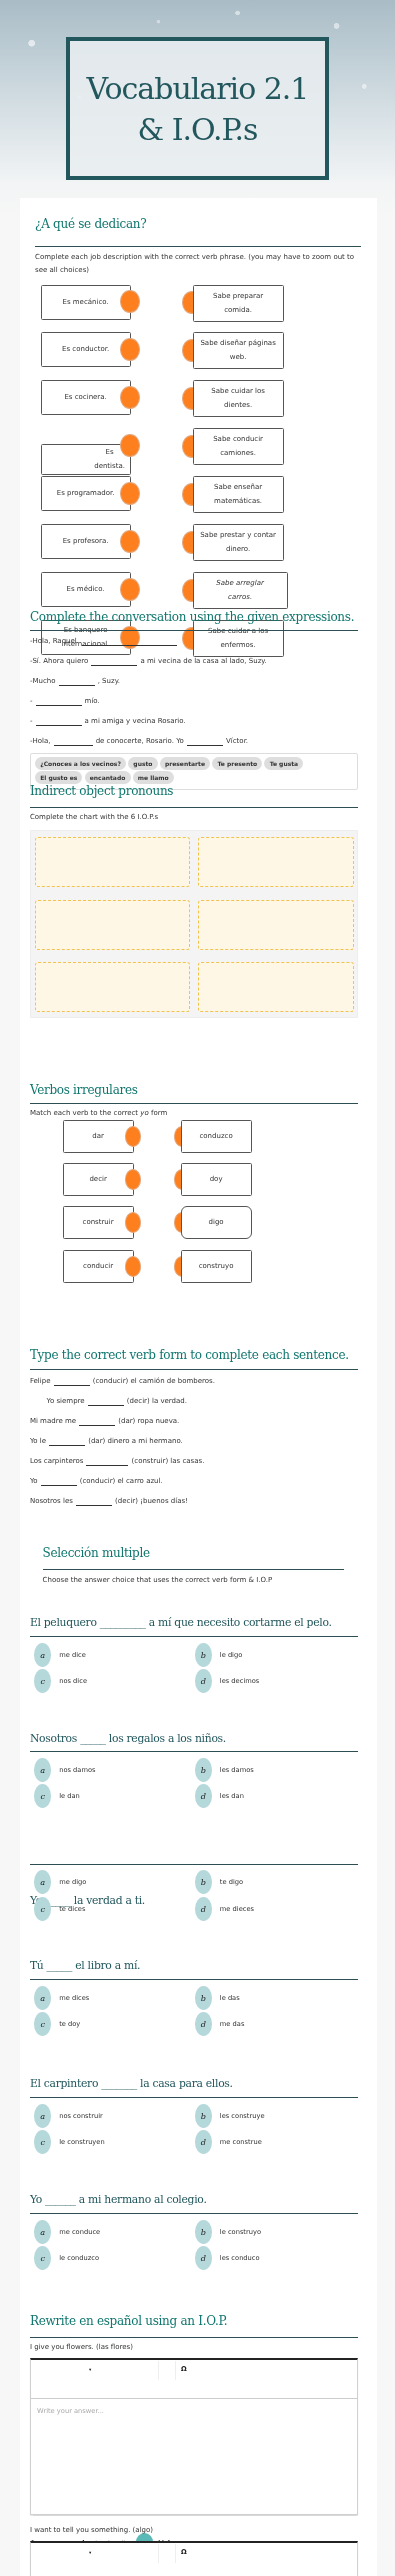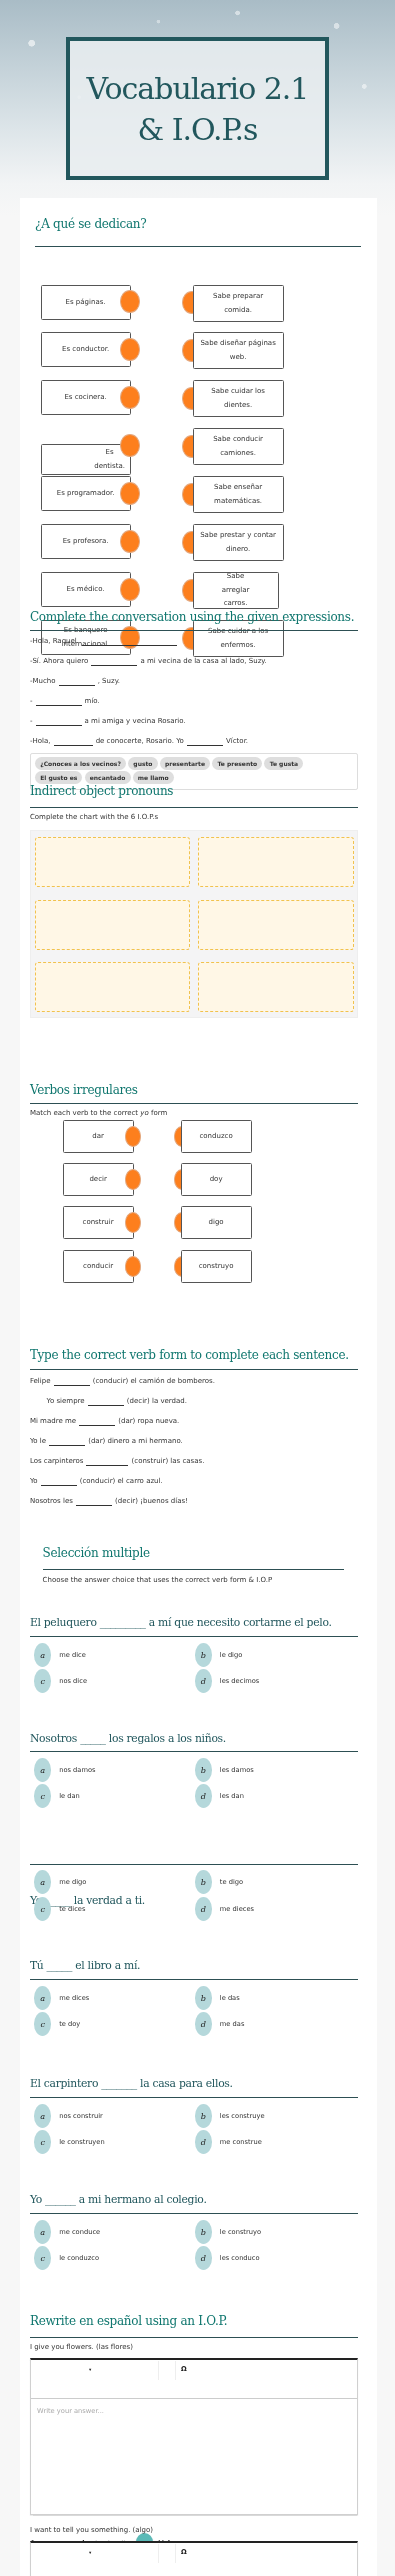--- a/index.html
+++ b/index.html
@@ -99,22 +99,23 @@
   <div class="title-box">
     <div class="t">Vocabulario 2.1</div>
     <div class="t">&amp; I.O.P.s</div>
   </div>
 </div>
 
 <div class="card" id="card">
 
   <h2 class="sec" style="left:15.5px; top:18.5px;">¿A qué se dedican?</h2>
   <div class="rule" style="left:15.5px; top:48px; width:326px;"></div>
+  <div class="instr" style="left:15.5px; top:53px; width:327px;">Complete each job description with the correct verb phrase. (you may have to zoom out to see all choices)</div>
   <div id="match1">
-      <div class="mbox" style="left: 21px; top: 87px; width: 90px; height: 35px;">Es páginas.</div>
+      <div class="mbox" style="left: 21px; top: 87px; width: 90px; height: 35px;">Es mecánico.</div>
       <div class="dot" style="left: 100px; top: 92px;"></div>
       <div class="dot" style="left: 162px; top: 93px;"></div>
       <div class="mbox" style="left: 173px; top: 87px; width: 91px; height: 37px; padding: 0px 5.2px;">Sabe preparar comida.</div>
       <div class="mbox" style="left: 21px; top: 134px; width: 90px; height: 35px;">Es conductor.</div>
       <div class="dot" style="left: 100px; top: 140px;"></div>
       <div class="dot" style="left: 162px; top: 141px;"></div>
       <div class="mbox" style="left: 173px; top: 134px; width: 91px; height: 37px; padding: 0px 5.2px;">Sabe diseñar páginas web.</div>
       <div class="mbox" style="left: 21px; top: 182px; width: 90px; height: 35px;">Es cocinera.</div>
       <div class="dot" style="left: 100px; top: 188px;"></div>
       <div class="dot" style="left: 162px; top: 189px;"></div>
@@ -127,21 +128,21 @@
       <div class="dot" style="left: 100px; top: 284px;"></div>
       <div class="dot" style="left: 162px; top: 285px;"></div>
       <div class="mbox" style="left: 173px; top: 278px; width: 91px; height: 37px; padding: 0px 5.2px;">Sabe enseñar matemáticas.</div>
       <div class="mbox" style="left: 21px; top: 326px; width: 90px; height: 35px;">Es profesora.</div>
       <div class="dot" style="left: 100px; top: 332px;"></div>
       <div class="dot" style="left: 162px; top: 333px;"></div>
       <div class="mbox" style="left: 173px; top: 326px; width: 91px; height: 37px; padding: 0px 5.2px;">Sabe prestar y contar dinero.</div>
       <div class="mbox" style="left: 21px; top: 374px; width: 90px; height: 35px;">Es médico.</div>
       <div class="dot" style="left: 100px; top: 380px;"></div>
       <div class="dot" style="left: 162px; top: 381px;"></div>
-      <div class="mbox" style="left: 173px; top: 374px; width: 86px; height: 37px; padding: 0px 22px;">Sabe arreglar carros.</div>
+      <div class="mbox" style="left: 173px; top: 374px; width: 95px; height: 37px; padding: 0px 22px; font-style: italic;">Sabe arreglar carros.</div>
       <div class="mbox" style="left: 21px; top: 422px; width: 90px; height: 35px;">Es banquero internacional.</div>
       <div class="dot" style="left: 100px; top: 428px;"></div>
       <div class="dot" style="left: 162px; top: 429px;"></div>
       <div class="mbox" style="left: 173px; top: 422px; width: 91px; height: 37px; padding: 0px 5.2px;">Sabe cuidar a los enfermos.</div>
     </div>
 
   <h2 class="sec" style="left:10.3px; top:412px;">Complete the conversation using the given expressions.</h2>
   <div class="rule" style="left:10.3px; top:432px; width:328px;"></div>
   <div id="conv">
       <div class="line" style="left: 10.3px; top: 439px;"><span>-Hola, Raquel.</span><span class="blank" style="width: 95px;"></span></div>
@@ -175,21 +176,21 @@
       <div class="dot" style="left: 105px; top: 928px; width: 16.5px; height: 20.6px;"></div>
       <div class="dot" style="left: 154px; top: 928px; width: 16.5px; height: 20.6px;"></div>
       <div class="mbox" style="left: 161px; top: 922px; width: 71px; height: 33px;">conduzco</div>
       <div class="mbox" style="left: 43px; top: 965px; width: 71px; height: 33px;">decir</div>
       <div class="dot" style="left: 105px; top: 971px; width: 16.5px; height: 20.6px;"></div>
       <div class="dot" style="left: 154px; top: 971px; width: 16.5px; height: 20.6px;"></div>
       <div class="mbox" style="left: 161px; top: 965px; width: 71px; height: 33px;">doy</div>
       <div class="mbox" style="left: 43px; top: 1008px; width: 71px; height: 33px;">construir</div>
       <div class="dot" style="left: 105px; top: 1014px; width: 16.5px; height: 20.6px;"></div>
       <div class="dot" style="left: 154px; top: 1014px; width: 16.5px; height: 20.6px;"></div>
-      <div class="mbox" style="left: 161px; top: 1008px; width: 71px; height: 33px;">digo</div>
+      <div class="mbox" style="left: 161px; top: 1008px; width: 71px; height: 33px; border-radius: 6px;">digo</div>
       <div class="mbox" style="left: 43px; top: 1052px; width: 71px; height: 33px;">conducir</div>
       <div class="dot" style="left: 105px; top: 1058px; width: 16.5px; height: 20.6px;"></div>
       <div class="dot" style="left: 154px; top: 1058px; width: 16.5px; height: 20.6px;"></div>
       <div class="mbox" style="left: 161px; top: 1052px; width: 71px; height: 33px;">construyo</div>
     </div>
 
   <h2 class="sec" style="left:10.3px; top:1150px;">Type the correct verb form to complete each sentence.</h2>
   <div class="rule" style="left:10.3px; top:1171px; width:328px;"></div>
   <div id="vf">
       <div class="line" style="left: 10.3px; top: 1179px;"><span>Felipe</span><span class="blank" style="width: 36px;"></span><span>(conducir) el camión de bomberos.</span></div>

